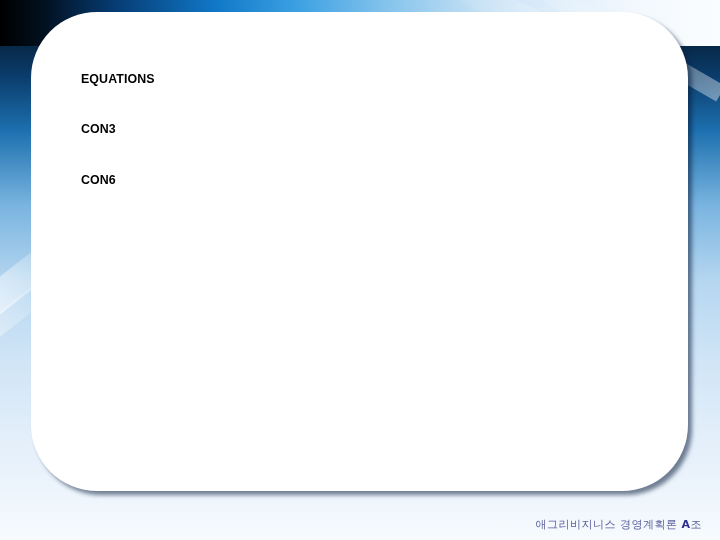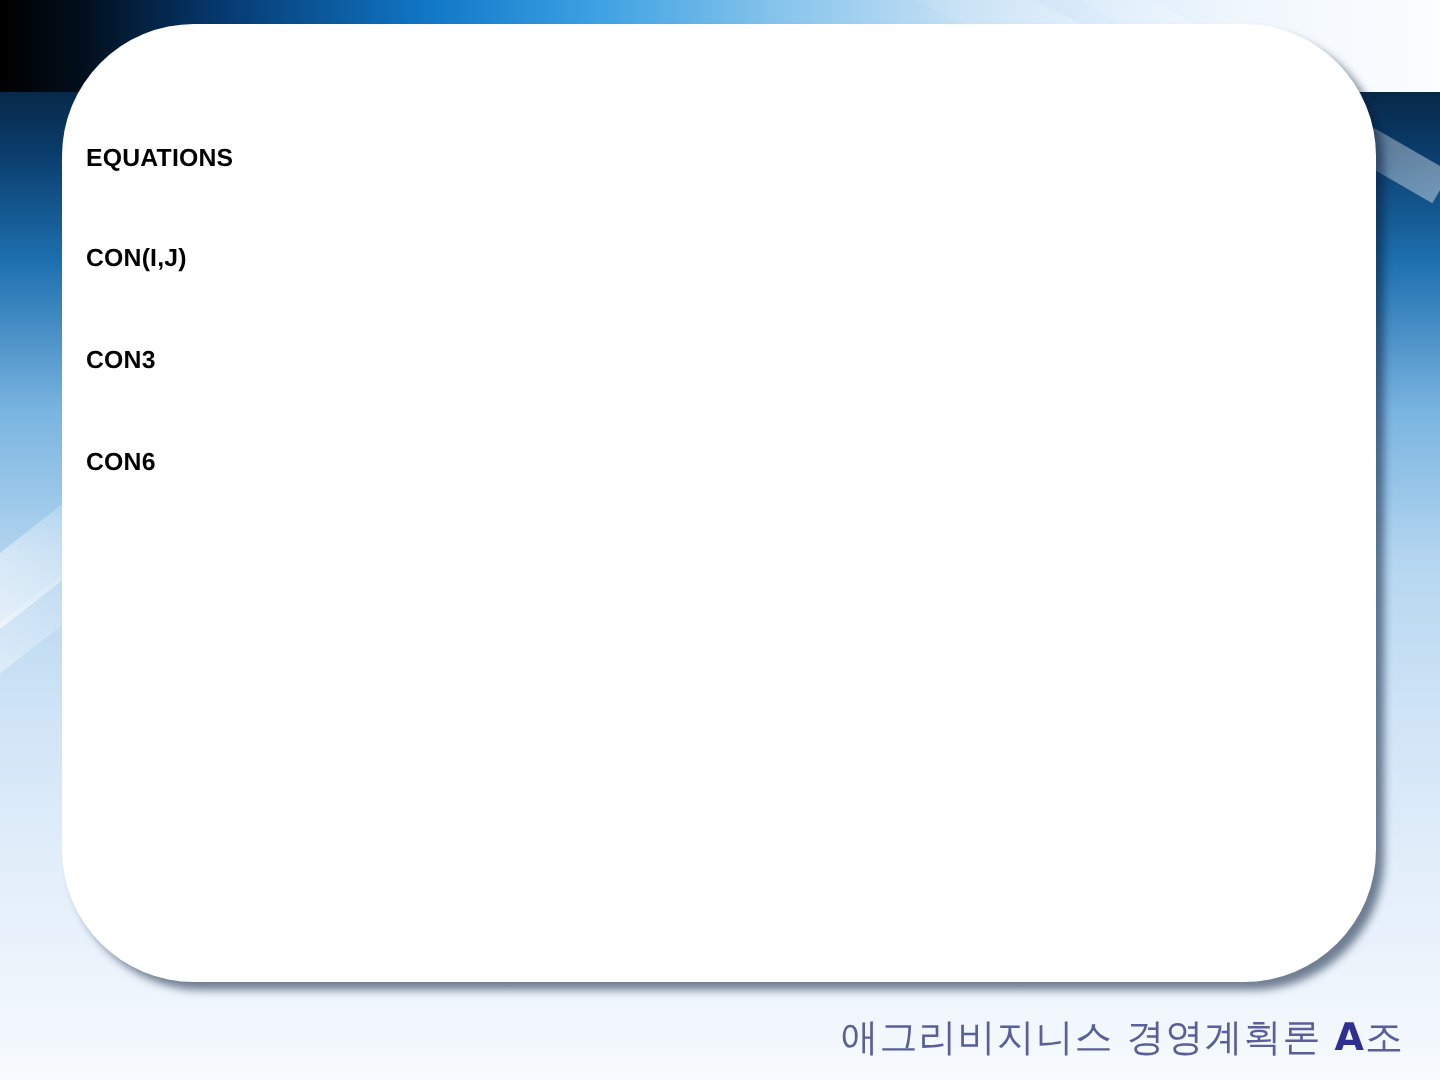--- a/index.html
+++ b/index.html
@@ -119,28 +119,28 @@
     left: 43px;
     top: 20px;
     width: 640px;
     color: #000000;
     font-weight: bold;
     font-size: 12.4px;
     line-height: 16.9px;
     white-space: pre;
     letter-spacing: 0.1px;
   }
-  .line { white-space: pre; }
+  .line { white-space: pre; margin-left: 38px; }
 
   
   .footer {
     position: absolute;
     right: 18px;
     bottom: 8px;
-    font-size: 19px;
+    font-size: 11px;
     color: #5a5f9a;
     font-family: "DejaVu Sans", "Liberation Sans", sans-serif;
     letter-spacing: 0.5px;
     white-space: nowrap;
   }
   .footer .accent {
     color: #2d2f91;
     font-weight: bold;
   }
 </style>
@@ -155,21 +155,20 @@
   <div class="streak streak-tr2"></div>
   <div class="streak-left"></div>
   <div class="streak-left2"></div>
 
   <div class="panel-shadow"></div>
   <div class="panel"></div>
 
   <div class="content">
 
     <div class="line">EQUATIONS</div>
-    <div class="line">CON(I,J)</div>
     <div class="line">CON3</div>
     <div class="line">CON6</div>
     
     
 
     
     
 
     
     

